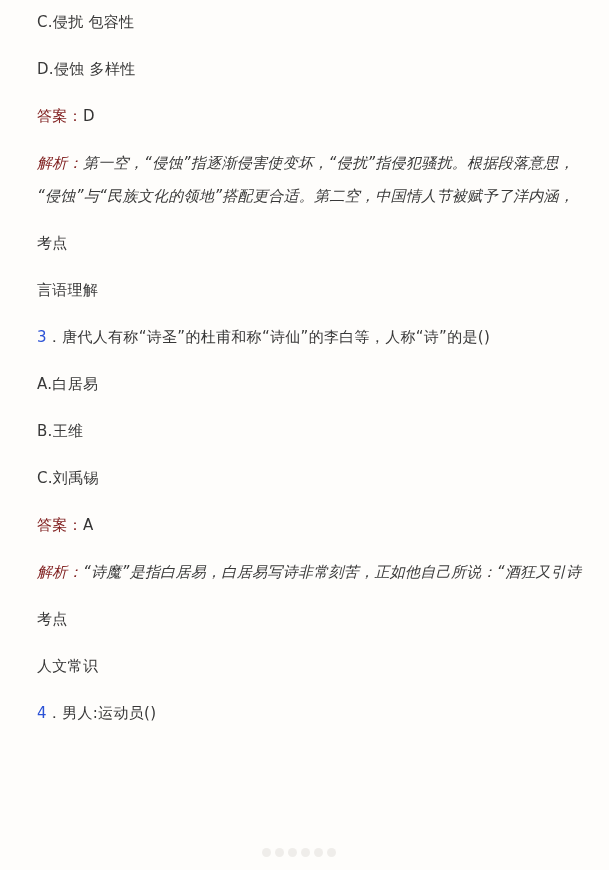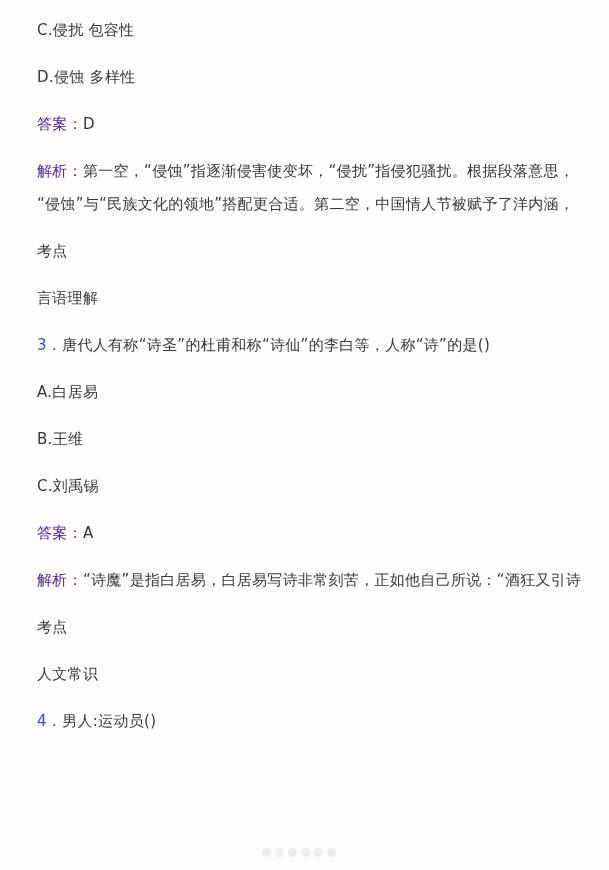--- a/index.html
+++ b/index.html
@@ -7,34 +7,34 @@
     width: 609px;
     height: 870px;
     overflow: hidden;
     background: #fefdfb;
     font-family: "DejaVu Sans", "Liberation Sans", sans-serif;
   }
   .page {
     position: relative;
     width: 609px;
     height: 870px;
-    padding: 14px 18px 0 37px;
+    padding: 6px 18px 0 37px;
     background: #fefdfb;
     color: #383838;
     font-size: 15px;
   }
   .line {
     line-height: 33px;
     margin-bottom: 14px;
     white-space: nowrap;
     letter-spacing: 0.3px;
   }
   .para { margin-bottom: 14px; }
-  .para .line { margin-bottom: 0; }
-  .label-green { color: #4c1d95; text-align: right; }
+  .para .line { margin-bottom: 0; font-style: italic; }
+  .label-green { color: #7f1d1d; text-align: right; }
   .num-blue { color: #2b52d6; }
   .answer-value { color: #333333; }
   .watermark {
     position: absolute;
     left: 262px;
     top: 848px;
     display: flex;
     align-items: center;
   }
   .watermark .dot {

